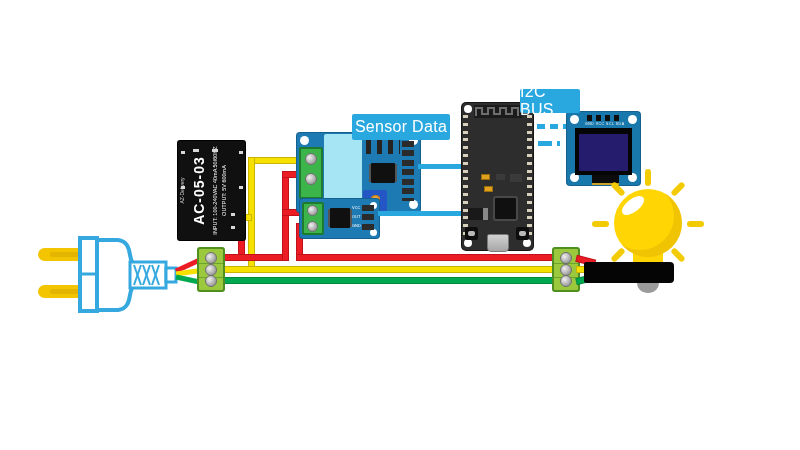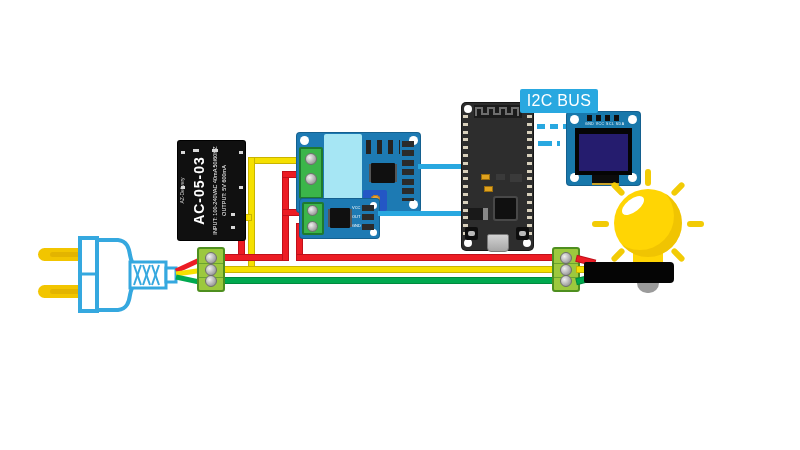--- a/index.html
+++ b/index.html
@@ -175,21 +175,24 @@
   <div class="hole" style="left:570px;top:115px;width:9px;height:9px"></div>
   <div class="hole" style="left:628px;top:115px;width:9px;height:9px"></div>
   <div class="hole" style="left:570px;top:173px;width:9px;height:9px"></div>
   <div class="hole" style="left:628px;top:173px;width:9px;height:9px"></div>
   <div class="abs" style="left:587px;top:115px;width:33px;height:6px;background:repeating-linear-gradient(90deg,#0e0e0e 0 5px,rgba(0,0,0,0) 5px 9px)"></div>
   <div class="microtext" style="left:585px;top:122px;font-size:3.5px;letter-spacing:.5px">GND VCC SCL SDA</div>
   <div class="abs" style="left:575px;top:128px;width:57px;height:47px;background:#050505"></div>
   <div class="abs" style="left:579px;top:134px;width:49px;height:37px;background:#251C6E"></div>
   <div class="abs" style="left:592px;top:175px;width:27px;height:10px;background:#0c0c0c;border-bottom:2px solid #C9A227;box-sizing:border-box"></div>
 
-  <div class="taglabel" style="left:520px;top:89px;width:78px;height:24px">
+  <div class="taglabel" style="left:352px;top:114px;width:98px;height:26px">
+    <span>Sensor Data</span>
+  </div>
+  <div class="taglabel" style="left:520px;top:89px;width:60px;height:24px">
     <span>I2C BUS</span>
   </div>
 
   <div class="tblock" style="left:552px;top:247px;width:28px;height:45px">
     <div style="position:absolute;left:0;top:14px;width:100%;height:1px;background:#6aa32e"></div>
     <div style="position:absolute;left:0;top:28px;width:100%;height:1px;background:#6aa32e"></div>
   </div>
   <div class="screw" style="left:560px;top:252px;width:12px;height:12px"></div>
   <div class="screw" style="left:560px;top:264px;width:12px;height:12px"></div>
   <div class="screw" style="left:560px;top:275px;width:12px;height:12px"></div>

